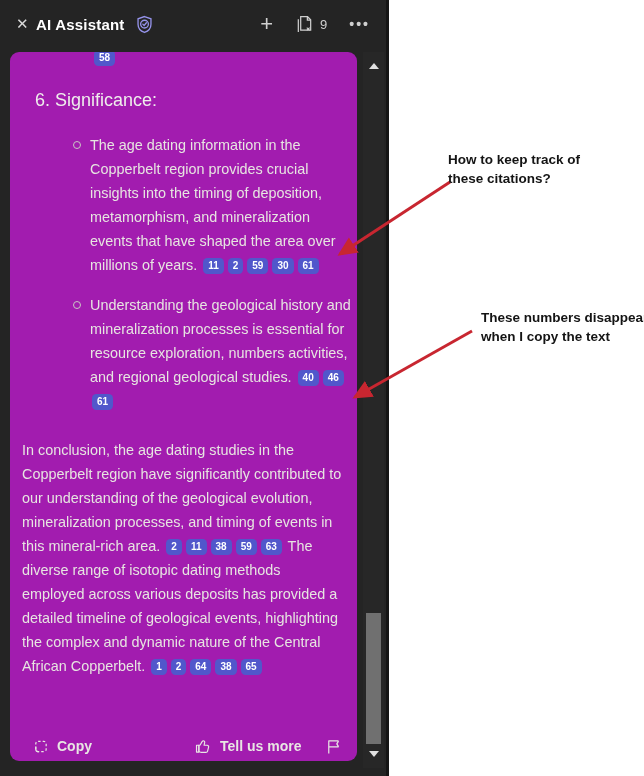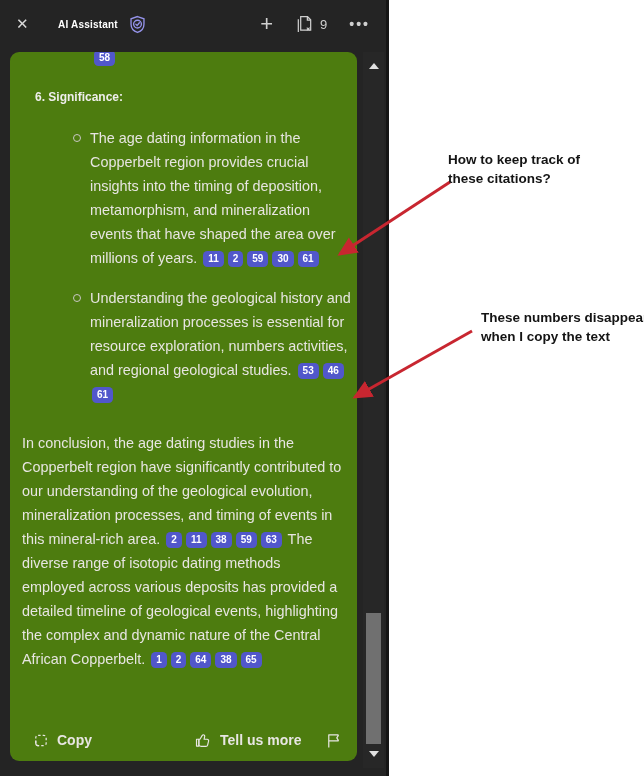--- a/index.html
+++ b/index.html
@@ -7,47 +7,47 @@
   body { font-family:"Liberation Sans", sans-serif; background:#ffffff; }
   .page { position:relative; width:644px; height:776px; background:#ffffff; overflow:hidden; }
 
   
   .panel { position:absolute; left:0; top:0; width:389px; height:776px;
            background:#242424; border-right:3px solid #151515; }
 
   .header { position:absolute; left:0; top:0; width:100%; height:48px;
             display:flex; align-items:center; padding:0 16px; background:#242424; }
   .close-x { color:#d8d8d8; font-size:15px; width:20px; cursor:pointer; }
-  .hdr-title { color:#ffffff; font-weight:bold; font-size:10px; margin-left:22px; letter-spacing:.2px; }
+  .hdr-title { color:#ffffff; font-weight:bold; font-size:15px; letter-spacing:.2px; }
   .shield { margin-left:10px; display:flex; align-items:center; }
   .hdr-right { margin-left:auto; display:flex; align-items:center; gap:22px; }
   .plus { color:#cfcfcf; font-size:22px; font-weight:300; line-height:20px; }
   .src-group { display:flex; align-items:center; gap:6px; }
   .src-count { color:#cfcfcf; font-size:13px; }
   .ellipsis { color:#cfcfcf; font-size:14px; letter-spacing:2px; font-weight:bold; }
 
   
   .card { position:absolute; left:10px; top:52px; width:347px; height:709px;
-          background:#4d7c0f; border-radius:9px; overflow:hidden; padding:0 12px; }
+          background:#a21caf; border-radius:9px; overflow:hidden; padding:0 12px; }
   .top-badge-row { margin:-4px 0 0 70px; height:12px; overflow:visible; }
-  .section-heading { color:#efeeec; font-weight:bold; font-size:12px; margin:30px 0 0 13px; }
+  .section-heading { color:#efeeec; font-weight:normal; font-size:18px; margin:30px 0 0 13px; }
 
   .bullets { list-style:none; margin:22px 0 0 0; padding-left:68px; }
   .bullets li { position:relative; width:262px; color:#e7e5e1; font-size:14.4px; line-height:24px; }
   .bullets li + li { margin-top:16px; }
   .bullets li::before { content:""; position:absolute; left:-17px; top:8px; width:6px; height:6px;
                         border:1.3px solid #c9c7c4; border-radius:50%; }
 
   .conclusion { margin-top:25px; color:#e7e5e1; font-size:14.4px; line-height:24px; width:323px; }
 
   .cite { display:inline-block; background:#5157cb; color:#ffffff; font-size:10px; font-weight:bold;
           line-height:1; padding:3px 5px; border-radius:4.5px; margin:0 2px; vertical-align:1.5px;
           cursor:pointer; }
 
-  .card-footer { position:absolute; left:12px; right:12px; bottom:12px; display:flex; align-items:center; }
+  .card-footer { position:absolute; left:12px; right:12px; bottom:6px; display:flex; align-items:center; }
   .foot-btn { display:flex; align-items:center; gap:8px; color:#e8e6e3; font-size:14px; font-weight:bold; cursor:pointer; }
   .copy-btn { margin-left:10px; }
   .more-btn { margin-left:102px;text-align:right; }
   .flag-btn { margin-left:24px; }
 
   
   .scrollbar { position:absolute; left:363px; top:52px; width:21px; height:716px; background:#272727; }
   .scroll-up, .scroll-down { position:absolute; left:0; width:100%; height:16px; display:flex;
                              align-items:center; justify-content:center; cursor:pointer; }
   .scroll-up { top:6px; } .scroll-down { bottom:6px; }
@@ -100,21 +100,21 @@
 
     <div class="card">
       <div class="top-badge-row">
         <span class="cite">58</span>
       </div>
 
       <div class="section-heading">6. Significance:</div>
 
       <ul class="bullets" id="bullet-list">
           <li><span>The age dating information in the Copperbelt region provides crucial insights into the timing of deposition, metamorphism, and mineralization events that have shaped the area over millions of years. </span><span class="cite">11</span><span class="cite">2</span><span class="cite">59</span><span class="cite">30</span><span class="cite">61</span></li>
-          <li><span>Understanding the geological history and mineralization processes is essential for resource exploration, numbers activities, and regional geological studies. </span><span class="cite">53</span><span class="cite">46</span><span class="cite">61</span></li>
+          <li><span>Understanding the geological history and mineralization processes is essential for resource exploration, numbers activities, and regional geological studies. </span><span class="cite">40</span><span class="cite">46</span><span class="cite">61</span></li>
         </ul>
 
       <p class="conclusion" id="conclusion"><span>In conclusion, the age dating studies in the Copperbelt region have significantly contributed to our understanding of the geological evolution, mineralization processes, and timing of events in this mineral-rich area. </span><span class="cite">2</span><span class="cite">11</span><span class="cite">38</span><span class="cite">59</span><span class="cite">63</span><span> The diverse range of isotopic dating methods employed across various deposits has provided a detailed timeline of geological events, highlighting the complex and dynamic nature of the Central African Copperbelt. </span><span class="cite">1</span><span class="cite">2</span><span class="cite">64</span><span class="cite">38</span><span class="cite">65</span></p>
 
       <div class="card-footer">
         <span class="foot-btn copy-btn">
           <svg class="icon" width="17" height="17" viewBox="0 0 18 18" fill="none" stroke="#e8e6e3" stroke-width="1.3">
             <rect x="4" y="3.5" width="11" height="11" rx="2.5" stroke-dasharray="2.6 2.2"></rect>
             <path d="M4 9 v3 a2.5 2.5 0 0 0 2.5 2.5 h1" stroke-dasharray="none"></path>
           </svg>

